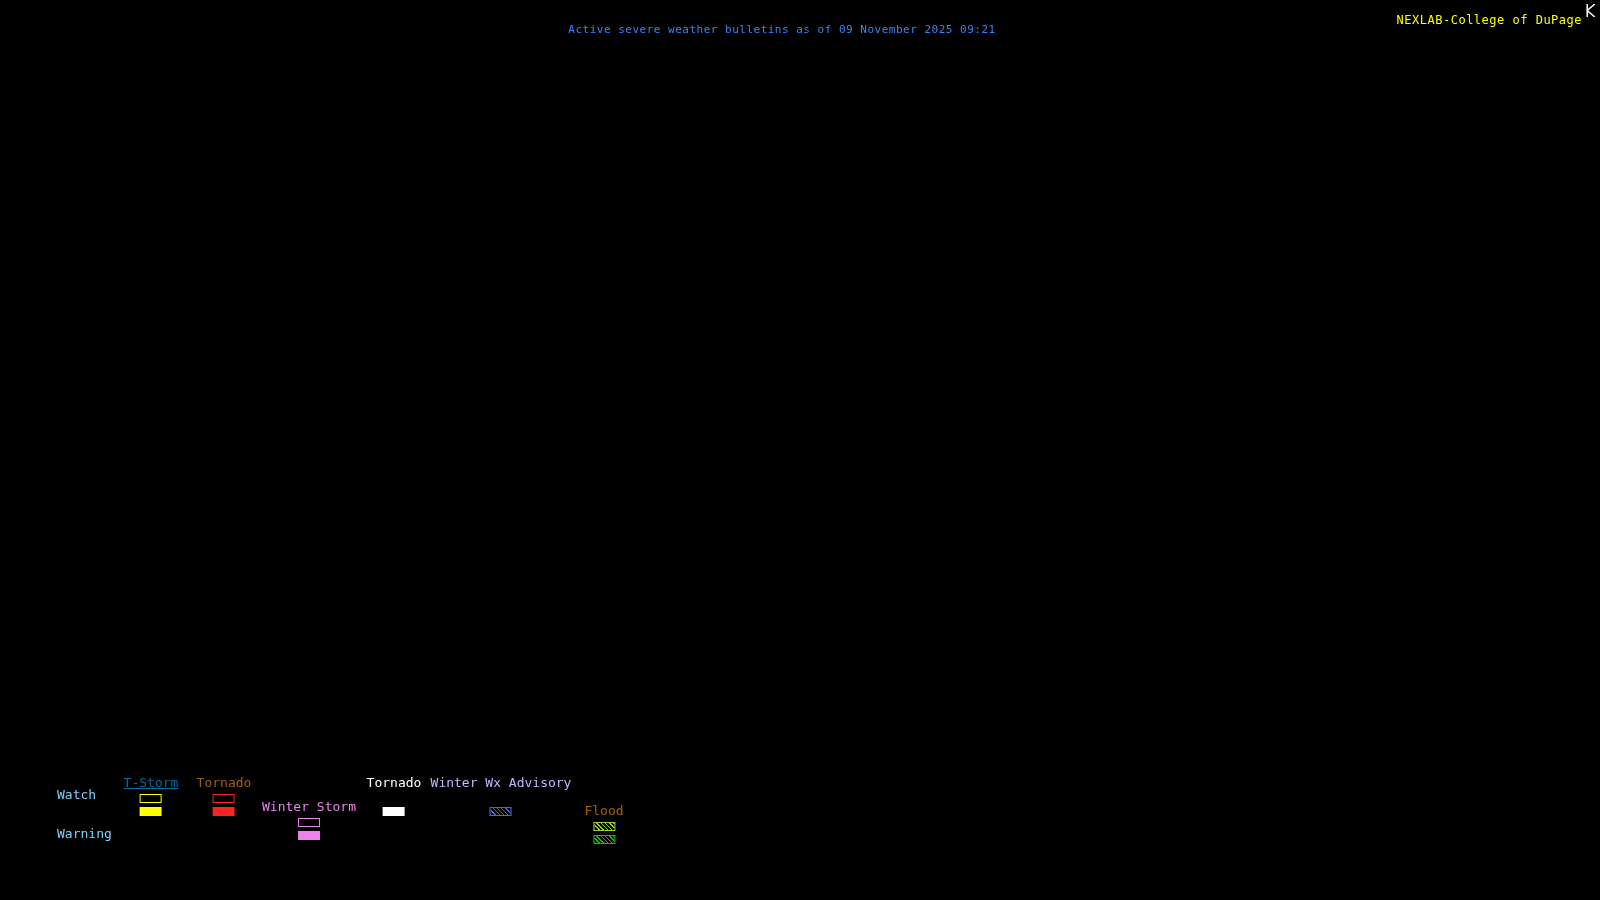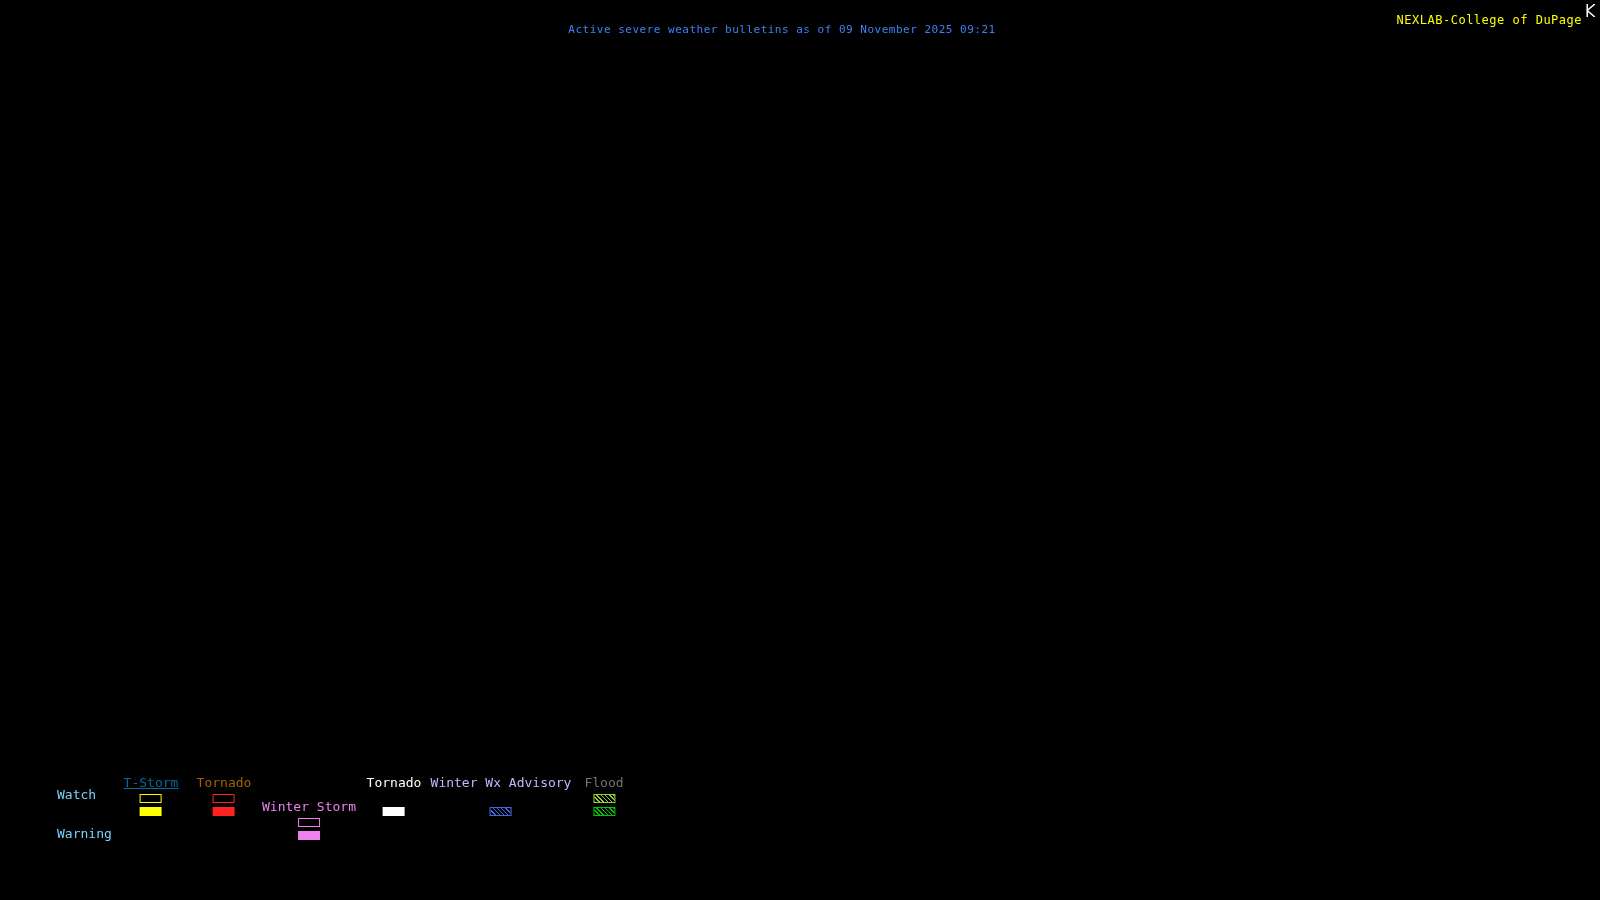--- a/index.html
+++ b/index.html
@@ -46,21 +46,21 @@
     border:1px solid var(--c);
     background-image:repeating-linear-gradient(45deg,var(--c) 0,var(--c) 1px,transparent 1px,transparent 3px);
   }
   .box.none{visibility:hidden;}
   
   .c-tstorm  {--c:#ffff00;color:#0369a1;text-decoration:underline;}
   .c-tornado {--c:#ff2222;color:#a16207;}
   .c-wstorm  {--c:#ee82ee;color:#ee82ee;margin-top:24px;}
   .c-blizzard{--c:#ffffff;color:#ffffff;}
   .c-wwa     {--c:#4169e1;color:#c4b5fd;}
-  .c-flood   {--c:#00c800;color:#737373;}
+  .c-flood   {--c:#00c800;color:#a16207;margin-top:28px;}
   .wwa-box   {--c:#4169e1;}
   .flood-watch-box{--c:#9acd32;}
 </style>
 </head>
 <body>
 
 <div class="map-canvas"></div>
 
 <div class="title">Active severe weather bulletins as of 09 November 2025 09:21</div>
 <div class="source">NEXLAB-College of DuPage</div>

